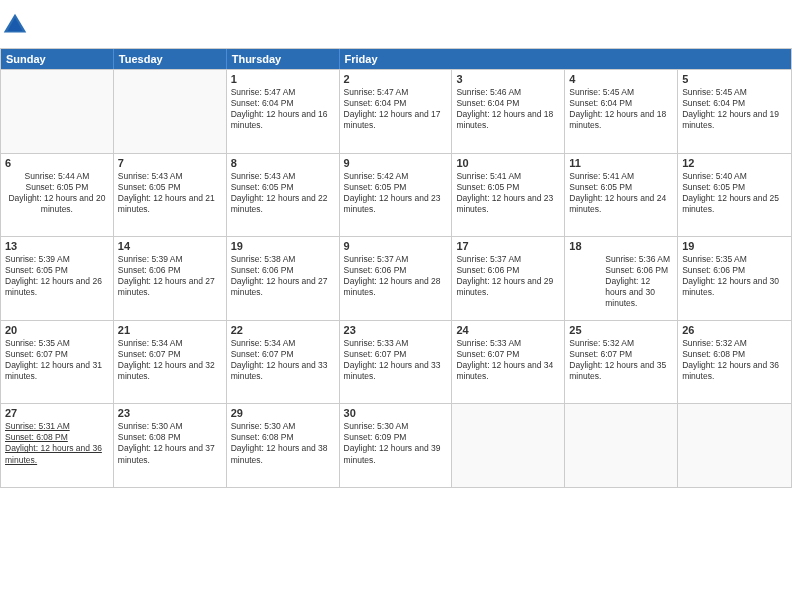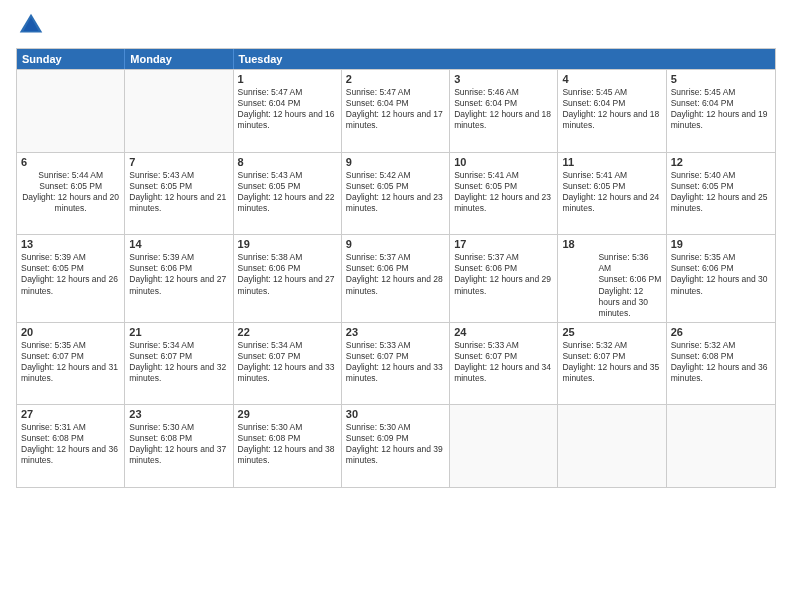--- a/index.html
+++ b/index.html
@@ -6,21 +6,21 @@
     body {
       width: 792px;
       height: 612px;
       font-family: Arial, sans-serif;
       background: #fff;
       overflow: hidden;
     }
     .page {
       width: 792px;
       height: 498px;
-      padding: 10px 16px;
+      padding: 10px 0;
       display: flex;
       flex-direction: column;
     }
     .header {
       display: flex;
       justify-content: space-between;
       align-items: flex-start;
       margin-bottom: 8px;
     }
     .logo {
@@ -130,22 +130,23 @@
     </div>
     <div class="title-block">
       <div class="title-month"></div>
       <div class="title-location"></div>
     </div>
   </div>
 
   <div class="calendar">
     <div class="cal-header" id="cal-header">
         <div class="cal-header-cell">Sunday</div>
-        <div class="cal-header-cell">Monday</div>
         <div class="cal-header-cell">Tuesday</div>
+        <div class="cal-header-cell">Thursday</div>
+        <div class="cal-header-cell">Friday</div>
       </div>
     <div class="cal-body" id="cal-body">
         <div class="cal-row">
           <div class="cal-cell empty"></div>
           <div class="cal-cell empty"></div>
           <div class="cal-cell">
             <div class="cell-day">1</div>
             <div class="cell-info" style="white-space: pre-line;">Sunrise: 5:47 AM
 Sunset: 6:04 PM
 Daylight: 12 hours and 16 minutes.</div>
@@ -303,21 +304,21 @@
           <div class="cal-cell">
             <div class="cell-day">26</div>
             <div class="cell-info" style="white-space: pre-line;">Sunrise: 5:32 AM
 Sunset: 6:08 PM
 Daylight: 12 hours and 36 minutes.</div>
           </div>
         </div>
         <div class="cal-row">
           <div class="cal-cell">
             <div class="cell-day">27</div>
-            <div class="cell-info" style="white-space: pre-line;">Sunrise: 5:31 AM
+            <div class="cell-info" style="white-space: pre-line; text-decoration: underline;">Sunrise: 5:31 AM
 Sunset: 6:08 PM
 Daylight: 12 hours and 36 minutes.</div>
           </div>
           <div class="cal-cell">
             <div class="cell-day">23</div>
             <div class="cell-info" style="white-space: pre-line;">Sunrise: 5:30 AM
 Sunset: 6:08 PM
 Daylight: 12 hours and 37 minutes.</div>
           </div>
           <div class="cal-cell">

